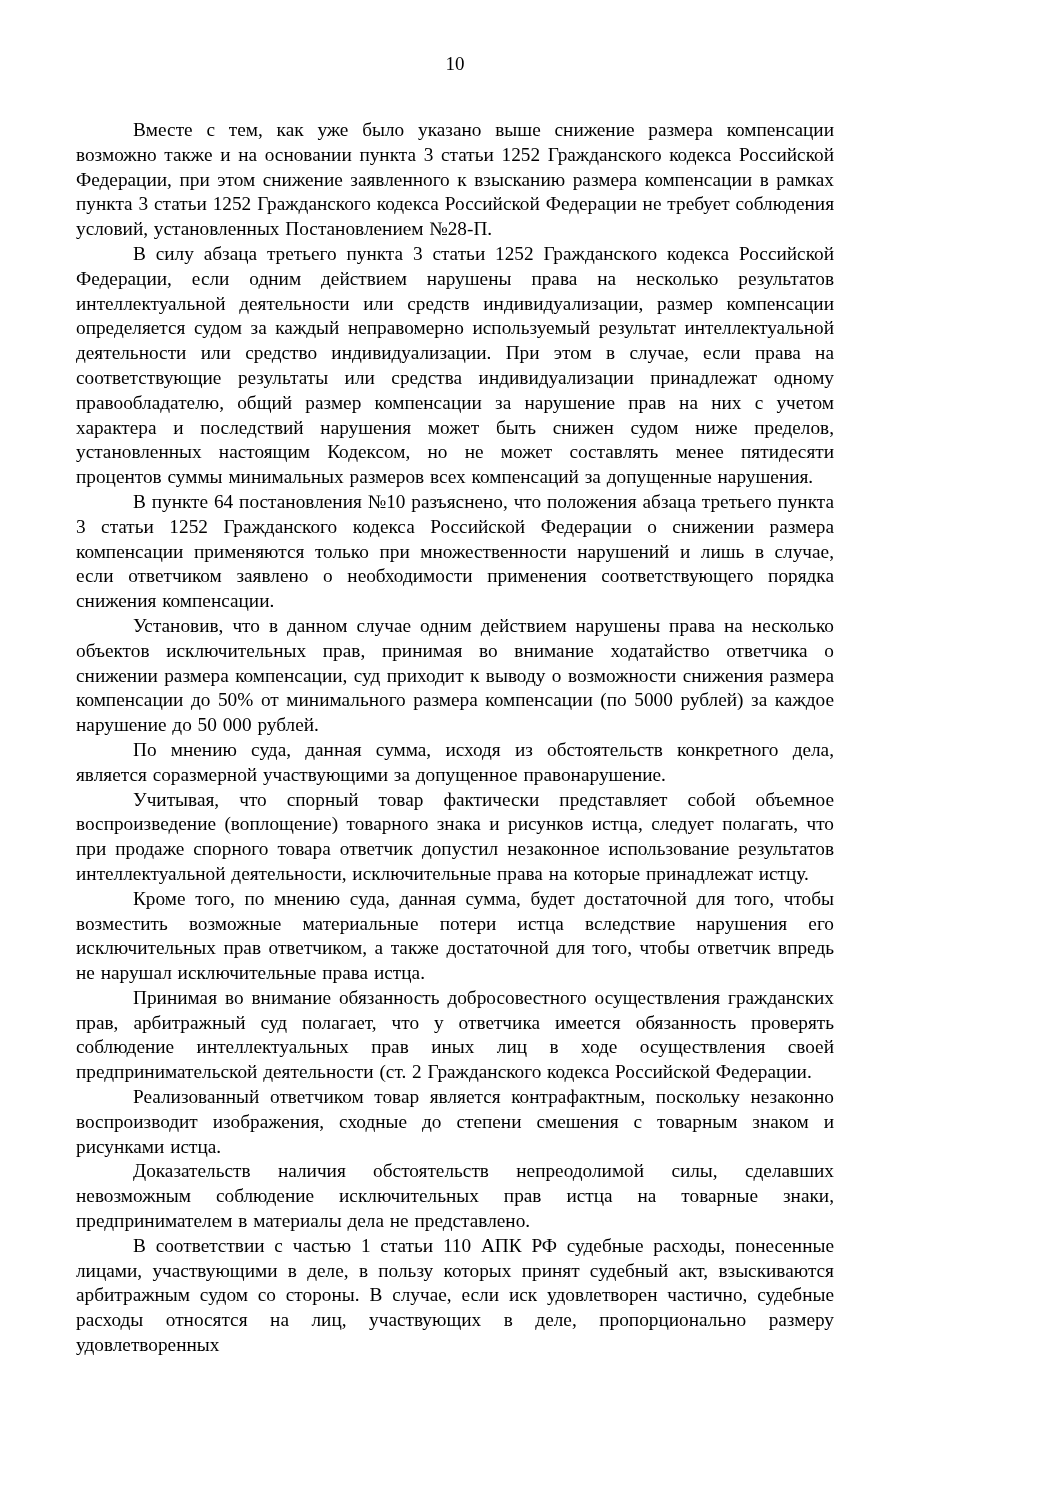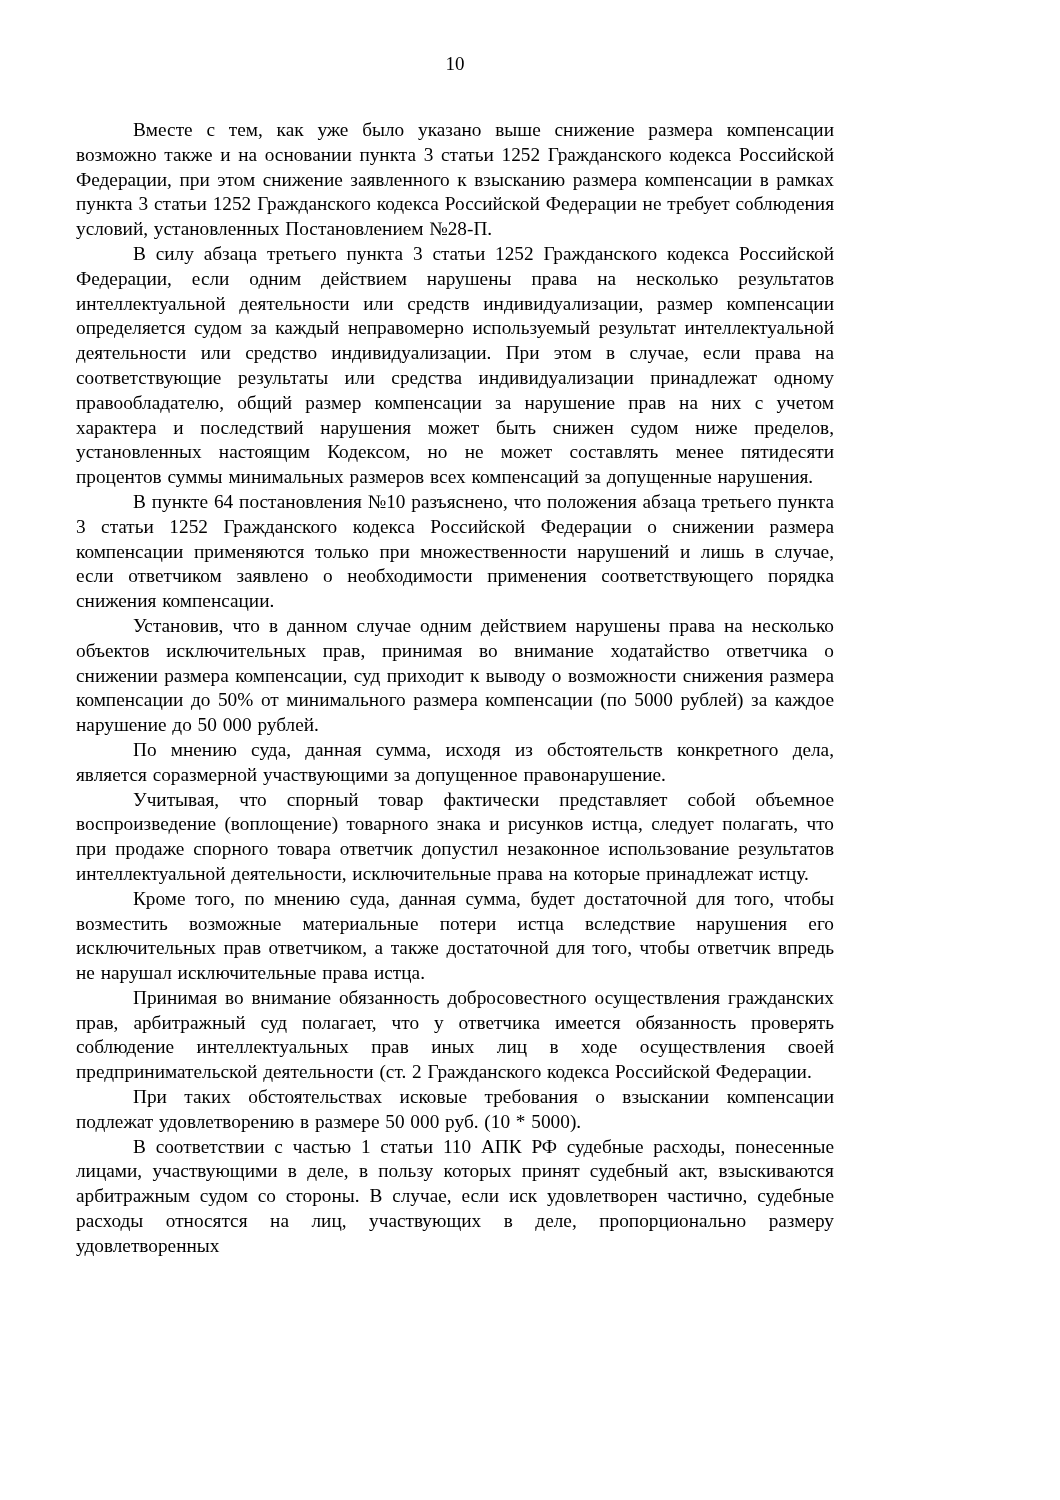--- a/index.html
+++ b/index.html
@@ -41,16 +41,17 @@
   <div class="page-number">10</div>
   <div class="content">
     <p>Вместе с тем, как уже было указано выше снижение размера компенсации возможно также и на основании пункта 3 статьи 1252 Гражданского кодекса Российской Федерации, при этом снижение заявленного к взысканию размера компенсации в рамках пункта 3 статьи 1252 Гражданского кодекса Российской Федерации не требует соблюдения условий, установленных Постановлением №28-П.</p>
     <p>В силу абзаца третьего пункта 3 статьи 1252 Гражданского кодекса Российской Федерации, если одним действием нарушены права на несколько результатов интеллектуальной деятельности или средств индивидуализации, размер компенсации определяется судом за каждый неправомерно используемый результат интеллектуальной деятельности или средство индивидуализации. При этом в случае, если права на соответствующие результаты или средства индивидуализации принадлежат одному правообладателю, общий размер компенсации за нарушение прав на них с учетом характера и последствий нарушения может быть снижен судом ниже пределов, установленных настоящим Кодексом, но не может составлять менее пятидесяти процентов суммы минимальных размеров всех компенсаций за допущенные нарушения.</p>
     <p>В пункте 64 постановления №10 разъяснено, что положения абзаца третьего пункта 3 статьи 1252 Гражданского кодекса Российской Федерации о снижении размера компенсации применяются только при множественности нарушений и лишь в случае, если ответчиком заявлено о необходимости применения соответствующего порядка снижения компенсации.</p>
     <p>Установив, что в данном случае одним действием нарушены права на несколько объектов исключительных прав, принимая во внимание ходатайство ответчика о снижении размера компенсации, суд приходит к выводу о возможности снижения размера компенсации до 50% от минимального размера компенсации (по 5000 рублей) за каждое нарушение до 50 000 рублей.</p>
     <p>По мнению суда, данная сумма, исходя из обстоятельств конкретного дела, является соразмерной участвующими за допущенное правонарушение.</p>
     <p>Учитывая, что спорный товар фактически представляет собой объемное воспроизведение (воплощение) товарного знака и рисунков истца, следует полагать, что при продаже спорного товара ответчик допустил незаконное использование результатов интеллектуальной деятельности, исключительные права на которые принадлежат истцу.</p>
     <p>Кроме того, по мнению суда, данная сумма, будет достаточной для того, чтобы возместить возможные материальные потери истца вследствие нарушения его исключительных прав ответчиком, а также достаточной для того, чтобы ответчик впредь не нарушал исключительные права истца.</p>
     <p>Принимая во внимание обязанность добросовестного осуществления гражданских прав, арбитражный суд полагает, что у ответчика имеется обязанность проверять соблюдение интеллектуальных прав иных лиц в ходе осуществления своей предпринимательской деятельности (ст. 2 Гражданского кодекса Российской Федерации.</p>
-    <p>При таких обстоятельствах исковые требования о взыскании компенсации подлежат удовлетворению в размере 50 000 руб. (10 * 5000).</p>
+    <p>Реализованный ответчиком товар является контрафактным, поскольку незаконно воспроизводит изображения, сходные до степени смешения с товарным знаком и рисунками истца.</p>
+    <p>Доказательств наличия обстоятельств непреодолимой силы, сделавших невозможным соблюдение исключительных прав истца на товарные знаки, предпринимателем в материалы дела не представлено.</p>
     <p>В соответствии с частью 1 статьи 110 АПК РФ судебные расходы, понесенные лицами, участвующими в деле, в пользу которых принят судебный акт, взыскиваются арбитражным судом со стороны. В случае, если иск удовлетворен частично, судебные расходы относятся на лиц, участвующих в деле, пропорционально размеру удовлетворенных</p>
   </div>
 </div>
 
 </body></html>

